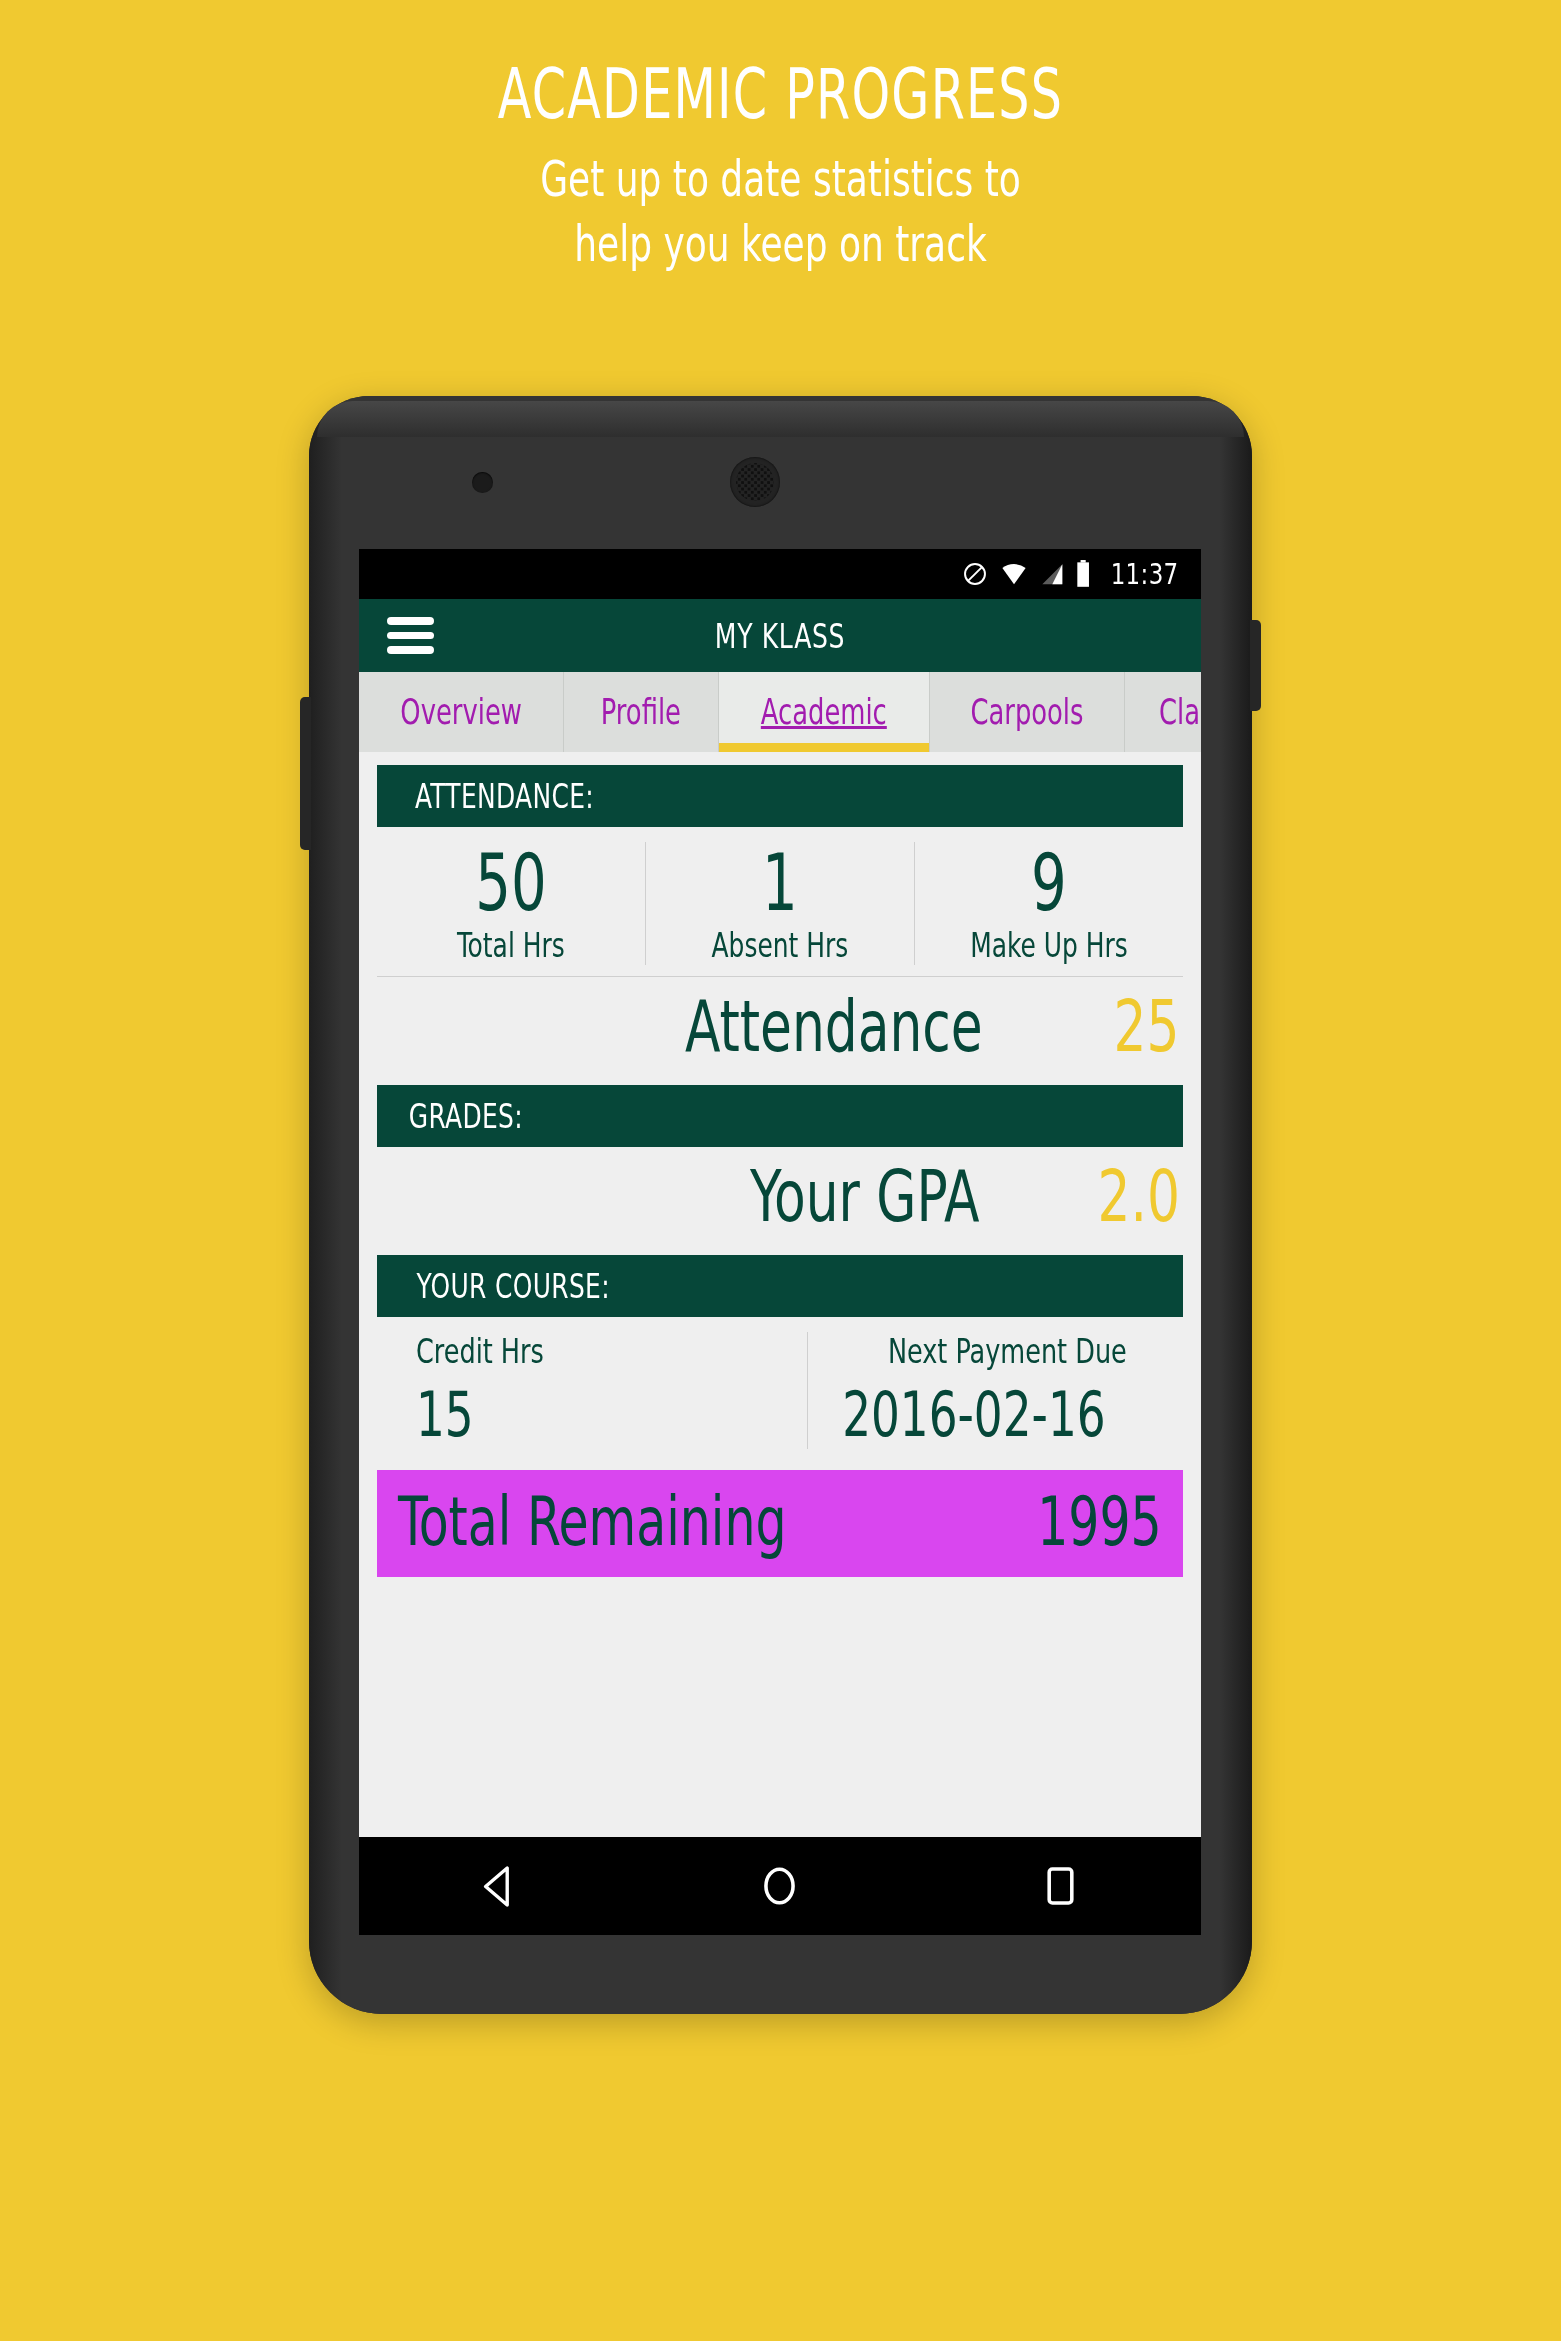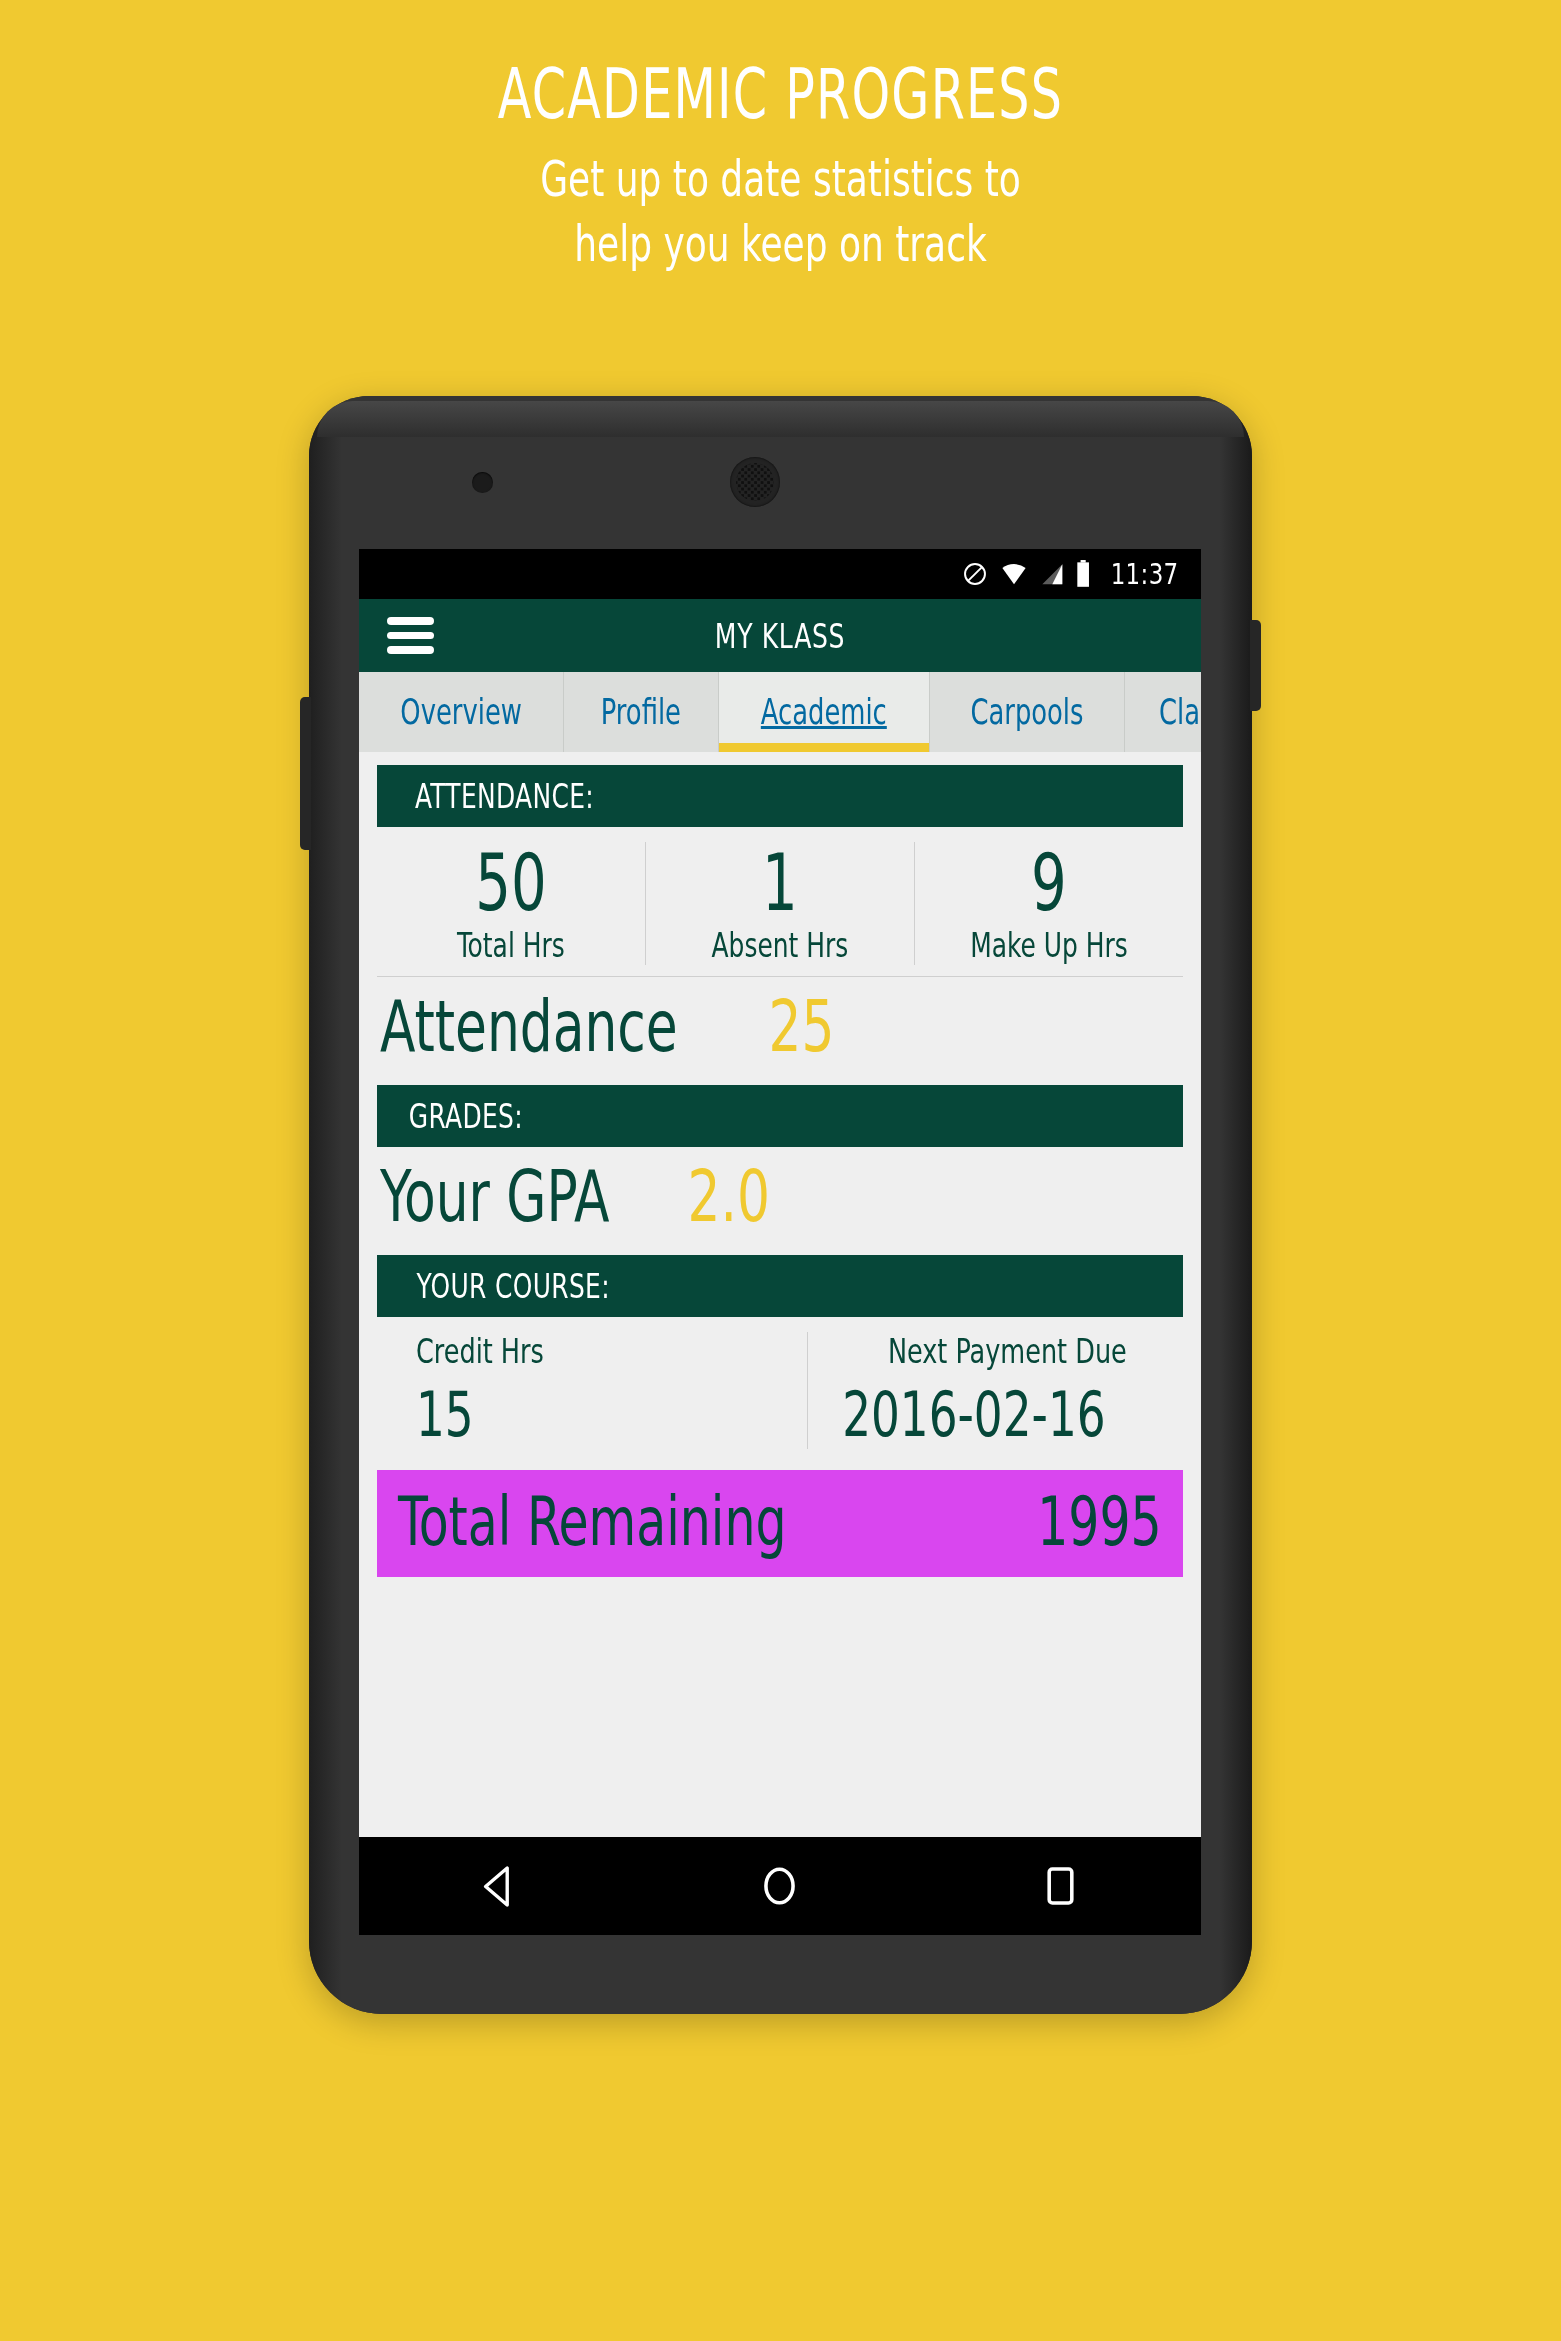--- a/index.html
+++ b/index.html
@@ -176,21 +176,21 @@
     align-items: stretch;
     overflow: hidden;
   }
   .tab {
     position: relative;
     display: flex;
     align-items: center;
     justify-content: center;
     padding: 0 28px;
     border-right: 1.6px solid #C9CCC9;
-    color: #0369a1;
+    color: #a21caf;
     font-family: "DejaVu Sans Condensed", "Liberation Sans Narrow", "Liberation Sans", sans-serif;
     font-size: 35px;
     white-space: nowrap;
     cursor: pointer;
     flex: 0 0 auto;
     text-align: center;
   }
   .tab span { display:block; transform: scaleX(0.82); }
   .tab.active { background: #E9EBE9; text-decoration: underline; }
   .tab.active::after {
@@ -251,22 +251,23 @@
     font-family: "DejaVu Sans Condensed", "Liberation Sans Narrow", "Liberation Sans", sans-serif;
     font-size: 33px;
     margin-top: 1.6px;
     transform: scaleX(0.84);
   }
 
   
   .kv-row {
     display: flex;
     align-items: baseline;
-    justify-content: flex-start;
+    justify-content: flex-end;
     padding: 11.4px 3.3px 8.1px;
+    gap: 40px;
   }
   .kv-key {
     color: #064739;
     font-family: "DejaVu Sans Condensed", "Liberation Sans Narrow", "Liberation Sans", sans-serif;
     font-size: 72px;
     line-height: 1.05;
     transform-origin: left bottom;
     transform: scaleX(0.80);
   }
   .kv-val {

